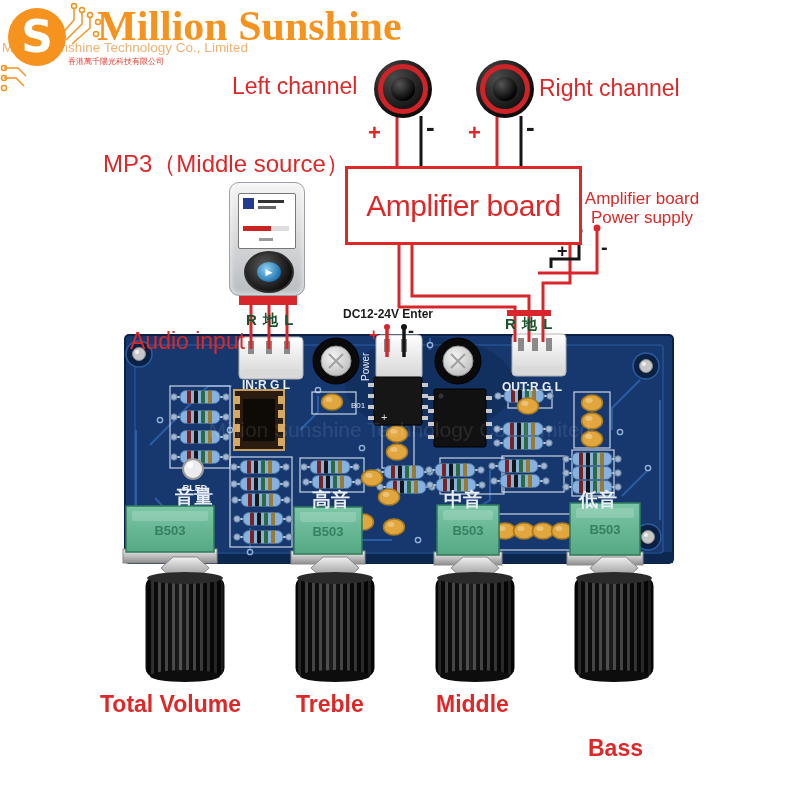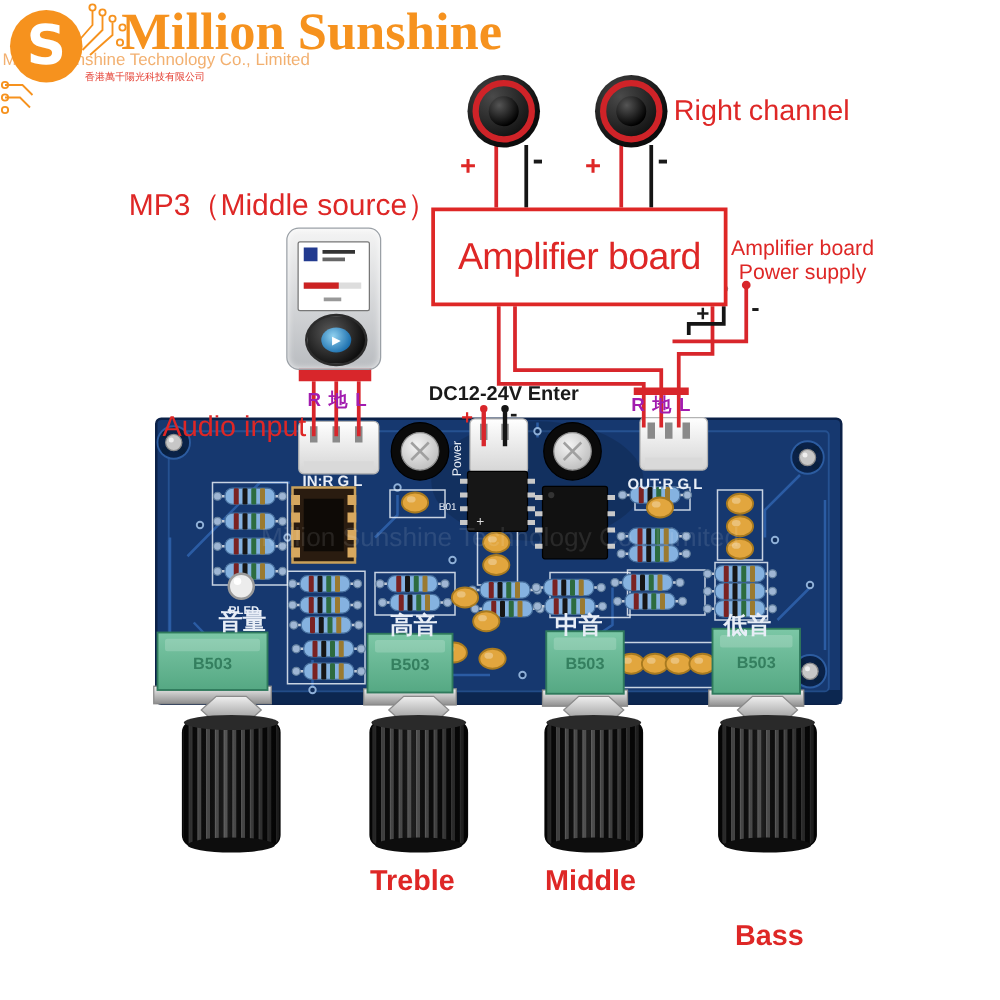--- a/index.html
+++ b/index.html
@@ -13,21 +13,21 @@
   .logo-circle{position:absolute;left:8px;top:8px;width:58px;height:58px;border-radius:50%;
                background:#f6921e;z-index:4;display:flex;align-items:center;justify-content:center;}
   .logo-circle span{color:#fff;font-weight:bold;font-size:44px;line-height:58px;
                     font-family:"DejaVu Sans",sans-serif;}
   .brand{left:97px;top:2px;font-family:"Liberation Serif",serif;font-weight:bold;
          font-size:42px;color:#f6921e;z-index:2;}
   .wm1{left:2px;top:40px;font-size:13.5px;color:#f0a358;opacity:.85;z-index:2;}
   .wm2{left:68px;top:56px;font-size:8px;color:#e43b2e;z-index:4;}
   
   .ann{font-size:23px;color:#de2726;font-weight:500;}
-  .pins{font-size:15px;color:#a21caf;letter-spacing:1px;font-weight:600;}
+  .pins{font-size:15px;color:#14532d;letter-spacing:1px;font-weight:600;}
   .sign{font-weight:bold;z-index:3;}
   .ampbox{position:absolute;left:345px;top:166px;width:231px;height:73px;border:3px solid #de2726;
           background:#fff;z-index:3;display:flex;align-items:center;justify-content:center;}
   .ampbox span{font-size:30px;color:#de2726;letter-spacing:-.5px;}
   .amppow{position:absolute;left:576px;top:189px;width:132px;text-align:center;z-index:3;
           font-size:17px;line-height:19px;color:#de2726;}
   .knoblbl{font-size:23px;font-weight:bold;color:#de2726;top:691px;}
   
   .rca{position:absolute;width:58px;height:58px;border-radius:50%;z-index:3;
        background:radial-gradient(circle at 35% 30%,#4a4a4a,#0c0c0c 70%);
@@ -635,20 +635,21 @@
         <polyline points="4,16 16,16 24,24"></polyline>
       <circle cx="4" cy="6" r="2.5"></circle>
         <circle cx="4" cy="16" r="2.5"></circle>
         <circle cx="4" cy="26" r="2.5"></circle>
     </g>
   </svg>
   <div class="lbl brand">Million Sunshine</div>
   <div class="lbl wm1">Million Sunshine Technology Co., Limited</div>
   <div class="lbl wm2">香港萬千陽光科技有限公司</div>
 
+  <div class="lbl ann" style="left:232px;top:73px;">Left channel</div>
   <div class="rca" style="left:374px;top:60px;">
     <div class="ring">
         <div class="core"></div>
       </div>
   </div>
   <div class="rca" style="left:476px;top:60px;">
     <div class="ring">
         <div class="core"></div>
       </div>
   </div>
@@ -679,21 +680,22 @@
   </div>
   <div class="amppow">
     <div>Amplifier board</div>
     <div>Power supply</div>
   </div>
   <div class="lbl sign blk" style="left:557px;top:241px;font-size:18px;">+</div>
   <div class="lbl sign blk" style="left:601px;top:236px;font-size:20px;">-</div>
 
   <div class="lbl ann" style="left:130px;top:300px;margin-top:28px;">Audio input</div>
   <div class="lbl pins" style="left:246px;top:311px;">R 地 L</div>
-  <div class="lbl blk" style="left:343px;top:307px;font-size:16px;font-weight:600;">DC12-24V Enter</div>
+  <div class="lbl blk" style="left:343px;top:307px;font-size:12px;font-weight:600;">DC12-24V Enter</div>
   <div class="lbl sign red" style="left:369px;top:326px;font-size:16px;">+</div>
   <div class="lbl sign blk" style="left:408px;top:321px;font-size:18px;">-</div>
   <div class="lbl pins" style="left:505px;top:315px;">R 地 L</div>
 
+  <div class="lbl knoblbl" style="left:100px;">Total Volume</div>
   <div class="lbl knoblbl" style="left:296px;">Treble</div>
   <div class="lbl knoblbl" style="left:436px;">Middle</div>
   <div class="lbl knoblbl" style="left:588px;margin-top:44px;">Bass</div>
 </div>
 
 </body></html>

